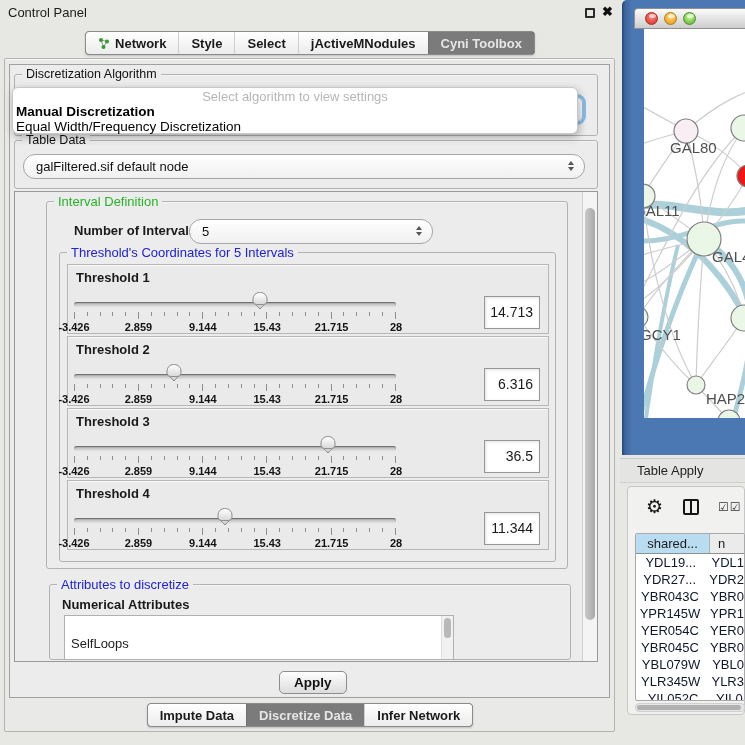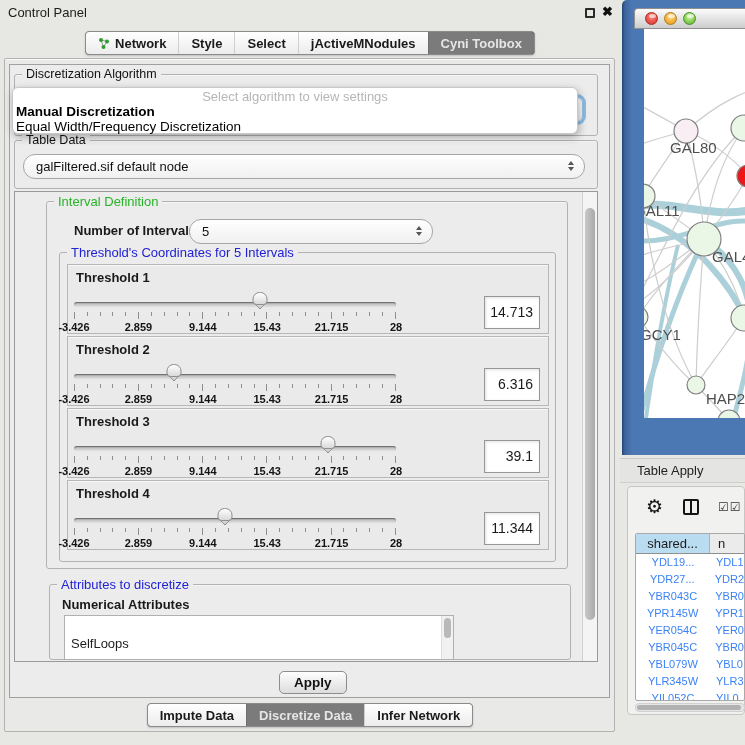--- a/index.html
+++ b/index.html
@@ -91,21 +91,21 @@
   .tp-body { position:absolute; left:627px; top:486px; width:118px; height:229px; background:#f1f1f0; border:1px solid #c6c6c6; border-radius:4px; }
   .gear { position:absolute; left:18px; top:8px; font-size:19px; color:#141414; }
   .colicon { position:absolute; left:55px; top:12px; width:16px; height:16px; border:2px solid #141414; border-radius:2px; }
   .colicon::after { content:''; position:absolute; left:50%; top:0; bottom:0; width:2px; background:#141414; transform:translateX(-50%); }
   .checks { position:absolute; left:90px; top:13px; font-size:12px; color:#333; letter-spacing:1px; }
   .tp-table { position:absolute; left:7px; top:46px; width:110px; height:168px; background:#fff; border:1px solid #a9a9a9; border-radius:2px; overflow:hidden; }
   .tp-header { display:flex; height:20px; border-bottom:1px solid #8f8f8f; }
   .hcell { line-height:19px; font-size:13px; color:#1c1c1c; }
   .hcell.c1 { width:74px; text-align:center; background:#badcf0; border-right:1px solid #9fb6c4; }
   .hcell.c2 { flex:1; background:#ebebeb; padding-left:8px; }
-  .tp-row { display:flex; height:17px; line-height:17px; font-size:11px; color:#3b82f6;align-items:flex-end; }
+  .tp-row { display:flex; height:17px; line-height:17px; font-size:13px; color:#0f172a;align-items:flex-end; }
   .tp-row .c1 { width:74px; text-align:center; }
   .tp-row .c2 { flex:1; padding-left:6px; }
   .hscroll { position:absolute; left:7px; top:216px; width:110px; height:9px; background:#e6e6e6; border:1px solid #d0d0d0; border-radius:4px; }
   .hthumb { position:absolute; left:1px; top:1px; width:104px; height:5px; border-radius:3px; background:#b2b2b2; }
 
   .neticon { width:12px; height:13px; }
 </style>
 </head>
 <body>
 
@@ -313,21 +313,21 @@
               <span class="ticklabel" style="left: 70.4px;">2.859</span>
               <span class="ticklabel" style="left: 134.8px;">9.144</span>
               <span class="ticklabel" style="left: 199.2px;">15.43</span>
               <span class="ticklabel" style="left: 263.6px;">21.715</span>
               <span class="ticklabel" style="left: 328px;">28</span>
               <div class="thumb" style="left: 260.374px;">
                 <div class="thumb-body"></div>
                 <div class="thumb-tip"></div>
               </div>
             </div>
-            <div class="valuebox">39.1</div>
+            <div class="valuebox">36.5</div>
           </div>
           <div class="thr-panel" style="top: 227px;">
             <div class="thr-title">Threshold 4</div>
             <div class="slider-area">
               <div class="track"></div>
               <div class="ticks">
                 <span class="tick major"></span>
                 <span class="tick"></span>
                 <span class="tick"></span>
                 <span class="tick"></span>

